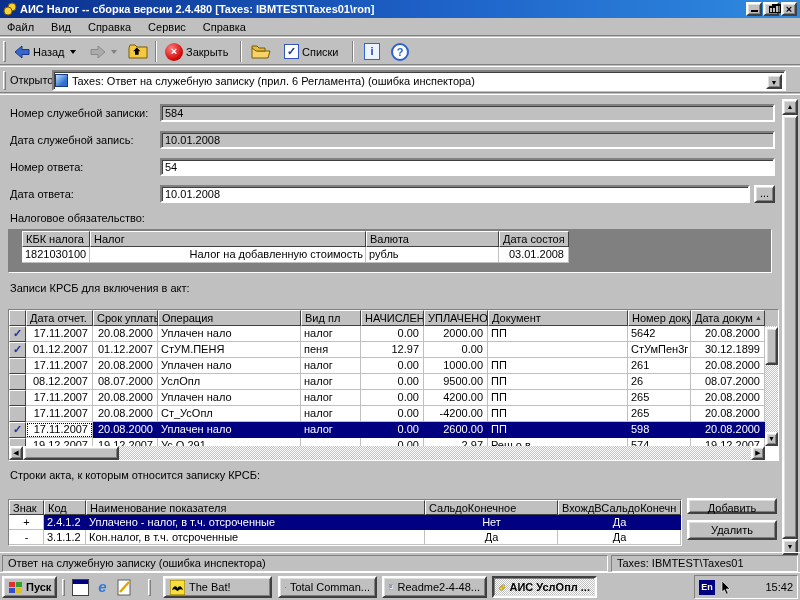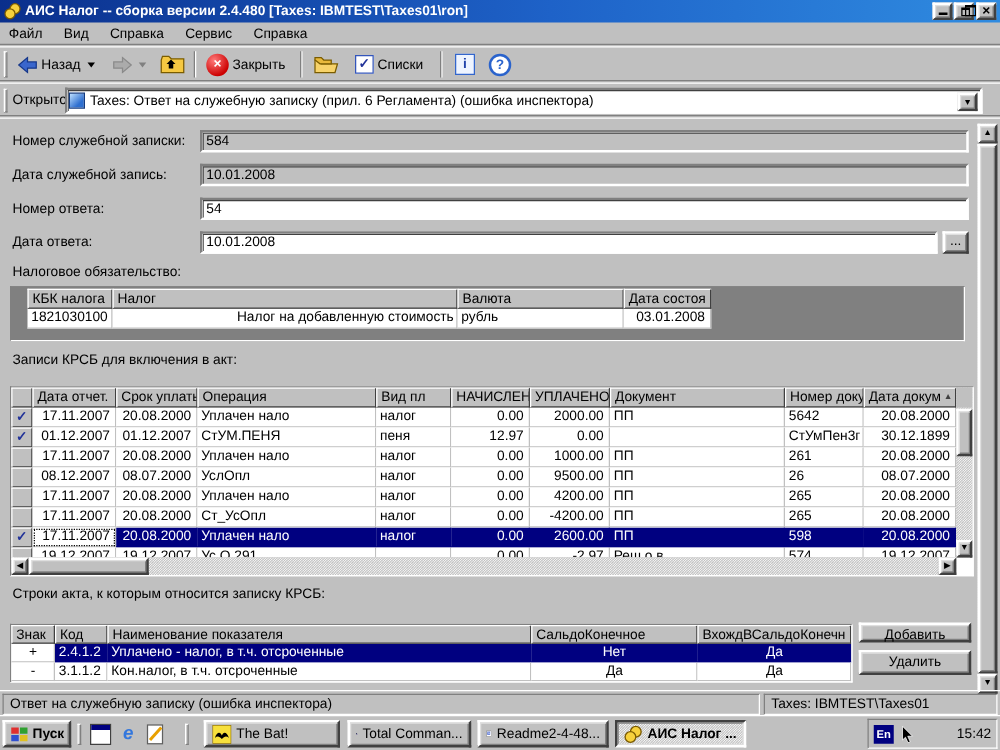--- a/index.html
+++ b/index.html
@@ -291,21 +291,21 @@
         <rect x="2.5" y="2.5" width="8" height="8" fill="#3355cc"></rect>
         <text x="3.6" y="9.3" font-size="7" fill="#fff" font-family="Liberation Sans, sans-serif" font-weight="bold">W</text>
       </svg>
       <span>Readme2-4-48...</span>
     </div>
     <div class="b95 task active" style="left:492px;width:105px">
       <svg width="15" height="15" viewBox="0 0 14 14">
         <circle cx="9" cy="5" r="4" fill="#f7d13c" stroke="#7a5a00"></circle>
         <circle cx="5" cy="9" r="4" fill="#f7d13c" stroke="#7a5a00"></circle>
       </svg>
-      <span>АИС Налог ...</span>
+      <span>АИС УслОпл ...</span>
     </div>
 
     <div class="tray">
       <span class="en-ind">En</span>
       <svg width="14" height="15" viewBox="0 0 14 15">
         <path d="M4 1 L12 9 L8.2 9 L10.2 13.4 L8.4 14.2 L6.4 9.8 L4 12 Z" fill="#000" stroke="#fff" stroke-width="0.6"></path>
       </svg>
       <span style="margin-left:auto">15:42</span>
     </div>
   </div>

